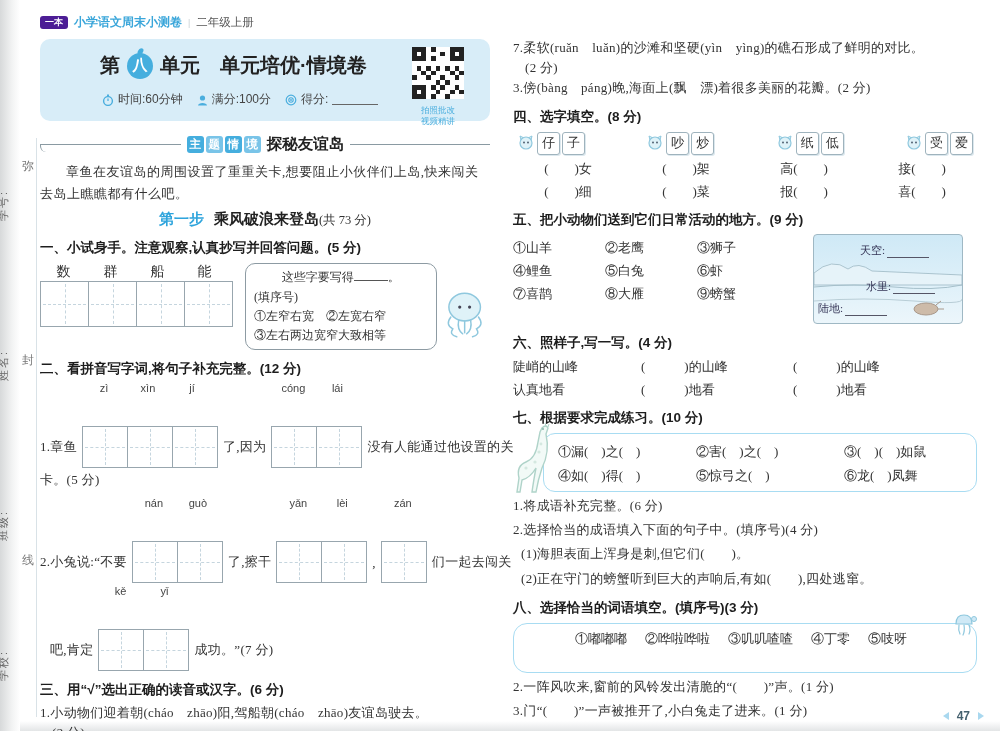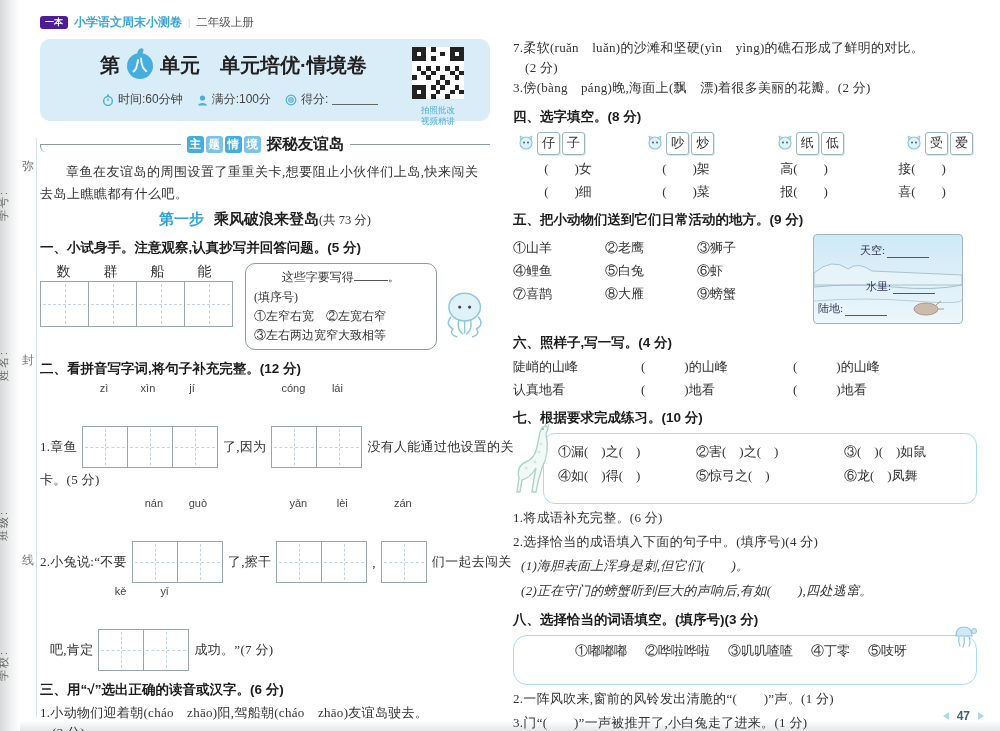--- a/index.html
+++ b/index.html
@@ -106,31 +106,31 @@
   .scene .lbl{position:absolute;font-size:11px;color:#335;display:flex;align-items:flex-end;gap:2px;}
   .scene .u{display:inline-block;width:42px;border-bottom:1px solid #556;height:8px;}
 
   
   .q6row{display:flex;margin-top:5px;font-size:13px;color:#333;}
   .q6row span:nth-child(1){width:128px;}
   .q6row span:nth-child(2){width:152px;}
 
   
   .ibox{position:relative;margin-top:5px;margin-left:30px;border:1.5px solid #a8dcf2;border-radius:12px;
-        padding:6px 10px 16px 14px;}
+        padding:6px 10px 4px 14px;}
   .ibox .irow{display:flex;font-size:13px;color:#333;line-height:1.8;}
   .ibox .irow span:nth-child(1){width:138px;}
   .ibox .irow span:nth-child(2){width:148px;}
   .giraffe{position:absolute;left:-32px;top:-12px;}
   .obox{position:relative;margin-top:5px;border:1.5px solid #a8dcf2;border-radius:14px;padding:6px 26px 24px 18px;}
   .obox .orow{display:flex;gap:18px;font-size:13px;color:#333;justify-content:center;}
   .jelly{position:absolute;right:-4px;top:-14px;}
 
   .sub{margin-top:4px;}
-  .sub2{margin-top:4px;padding-left:8px;font-style:italic;}
+  .sub2{margin-top:4px;padding-left:8px;}
 
   
   .pagenum{position:absolute;right:16px;bottom:8px;display:flex;align-items:center;gap:8px;z-index:4;
         font-family:"Liberation Sans",sans-serif;}
   .pn-arrow{width:0;height:0;border-top:4px solid transparent;border-bottom:4px solid transparent;}
   .pn-arrow.l{border-right:6px solid #a9d8ef;}
   .pn-arrow.r{border-left:6px solid #a9d8ef;}
   .pn-num{font-size:12px;font-weight:bold;color:#44606e;}
 </style>
 </head>

